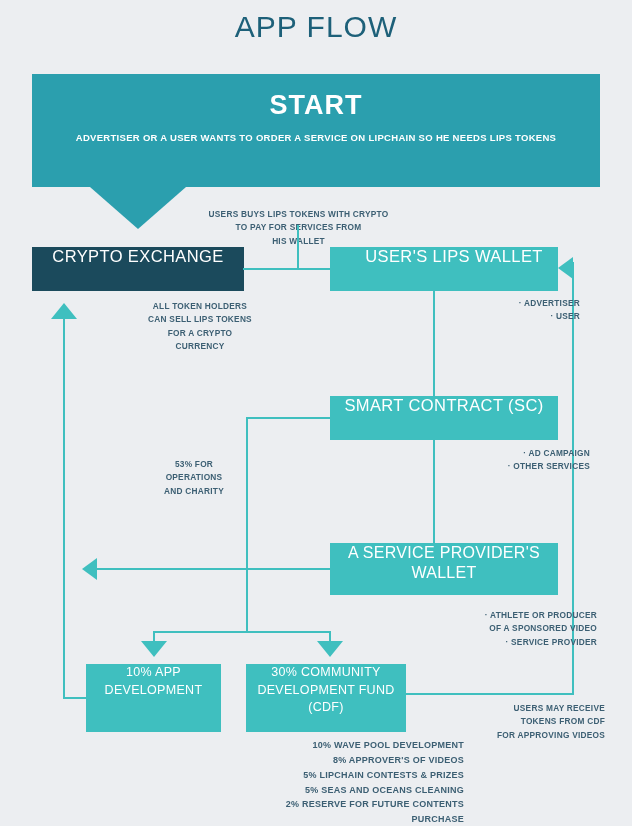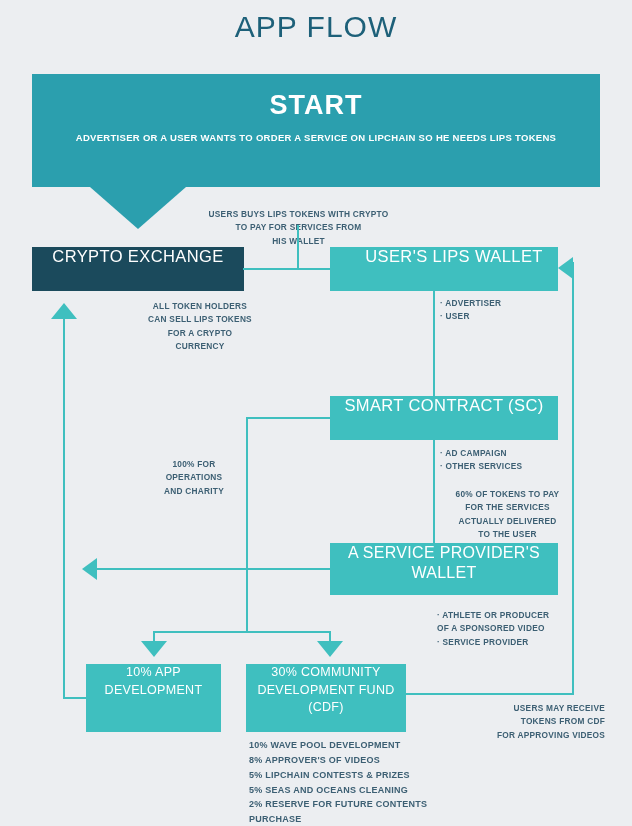--- a/index.html
+++ b/index.html
@@ -140,21 +140,21 @@
   
   .note {
     color: #3c5f73;
     font-size: 8.3px;
     font-weight: 700;
     line-height: 1.62;
     letter-spacing: .25px;
     white-space: pre-line;
   }
   .note.center { text-align: center; }
-  .note.left   { text-align: left; }
+  .note.left   { text-align: right; }
   .note.right  { text-align: right; }
   .note.big {
     font-size: 9px;
     line-height: 1.65;
   }
 </style>
 </head>
 <body>
 
 <div id="canvas">
@@ -204,31 +204,27 @@
   <div class="abs line-v" style="left:433px; top:291px; height:106px;"></div>
 
 
   <div class="abs box box-lteal" id="smart-contract-box">
     <span>SMART CONTRACT (SC)</span>
   </div>
 
   <div class="abs line-h" style="left:246px; top:417px; width:88px;"></div>
   <div class="abs line-v" style="left:246px; top:417px; height:215px;"></div>
 
-  <div class="abs note center" style="left:152px; top:458px; width:84px;">100% FOR
+  <div class="abs note center" style="left:152px; top:458px; width:84px;">53% FOR
 OPERATIONS
 AND CHARITY</div>
 
   <div class="abs note left" style="left:440px; top:447px; width:150px;">· AD CAMPAIGN
 · OTHER SERVICES</div>
 
-  <div class="abs note center" style="left:440px; top:488px; width:135px;">60% OF TOKENS TO PAY
-FOR THE SERVICES
-ACTUALLY DELIVERED
-TO THE USER</div>
 
   <div class="abs line-v" style="left:433px; top:440px; height:104px;"></div>
 
   <div class="abs box box-lteal" id="service-provider-box">
     <span style="white-space:pre-line;">A SERVICE PROVIDER'S
 WALLET</span>
   </div>
 
   <div class="abs line-h" style="left:96px; top:568px; width:238px;"></div>
   <div class="abs arr arr-left" style="left:82px; top:558px;"></div>

